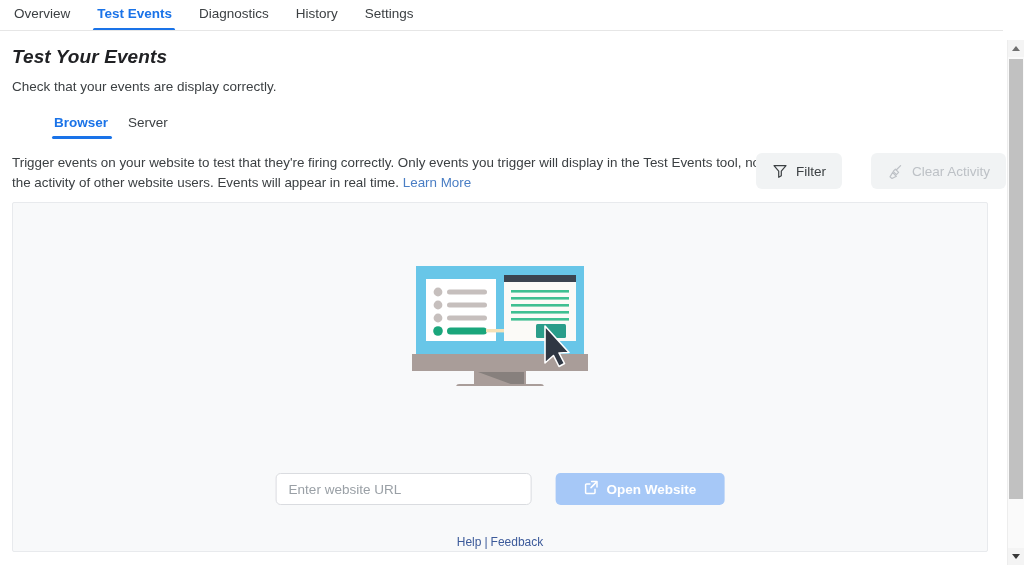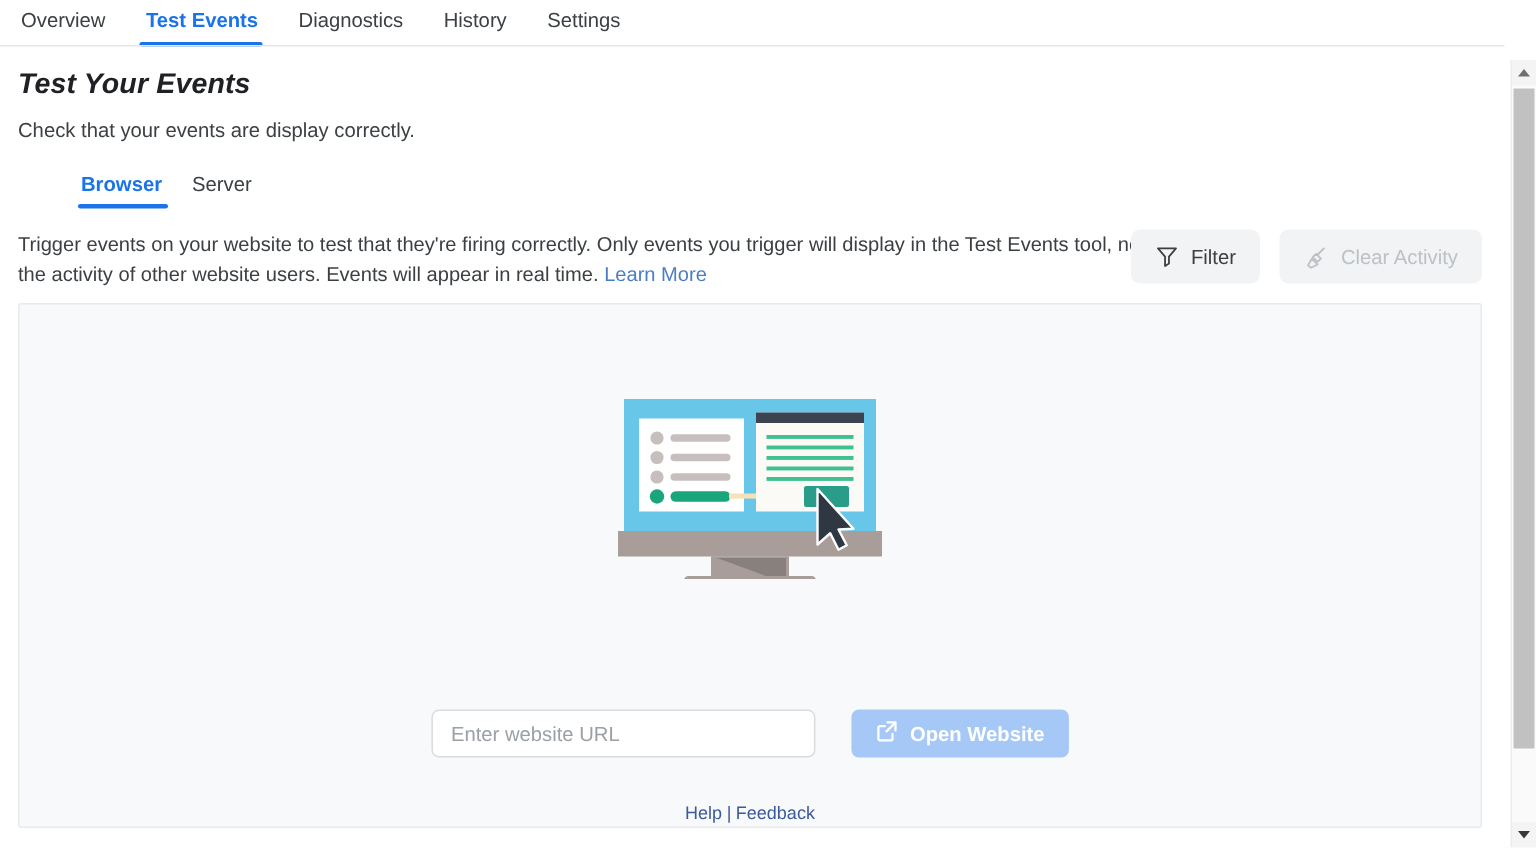--- a/index.html
+++ b/index.html
@@ -60,31 +60,31 @@
   }
 
   
   .desc {
     position: absolute; left: 12px; top: 153px; width: 762px;
     font-size: 13.4px; line-height: 20px; color: #3c4043;
   }
   .desc a { color: #4a7ec4; text-decoration: none; }
 
   .actions {
-    position: absolute; right: 36px; top: 153px;
-    display: flex; align-items: center; gap: 13px;
+    position: absolute; right: 18px; top: 153px;
+    display: flex; align-items: center; gap: 4px;
   }
   .abtn {
     display: flex; align-items: center; gap: 8px;
     height: 36px; padding: 0 16px;
     border-radius: 6px; background: #f1f3f4; border: none;
     font-size: 13.5px; color: #3c4043; cursor: pointer;
     font-family: "Liberation Sans", sans-serif;
   }
-  .abtn.disabled { color: #bdc1c6; cursor: default; background: #f1f3f4; }
+  .abtn.disabled { color: #bdc1c6; cursor: default; background: #f1f3f4; margin-left: 25px; }
   .abtn svg { display: block; }
 
   
   .panel {
     position: absolute; left: 12px; top: 202px; width: 976px; height: 350px;
     background: #f8f9fa; border: 1px solid #e8eaed; border-radius: 2px;
     overflow: hidden;
   }
 
   .illus { position: absolute; left: 50%; top: 63px; transform: translateX(-50%); }
@@ -101,21 +101,21 @@
   }
   .urlinput {
     width: 256px; height: 32px; padding: 0 12px;
     border: 1px solid #dadce0; border-radius: 5px; background: #fff;
     font-size: 13.5px; color: #3c4043;
     font-family: "Liberation Sans", sans-serif; outline: none;
   }
   .urlinput::placeholder { color: #9aa0a6; }
   .openbtn {
     display: flex; align-items: center; gap: 8px;
-    height: 32px; padding: 0 16px; border: none; border-radius: 5px;
+    height: 32px; padding: 0 28px; border: none; border-radius: 5px;
     background: #a6c8f7; color: #ffffff;
     font-size: 13.5px; font-weight: bold; cursor: pointer;
     font-family: "Liberation Sans", sans-serif;
   }
 
   .footer {
     position: absolute; left: 50%; top: 332px; transform: translateX(-50%);
     font-size: 12px; color: #3c5a9a; white-space: nowrap;
   }
   .footer a { color: #3c5a9a; text-decoration: none; }

